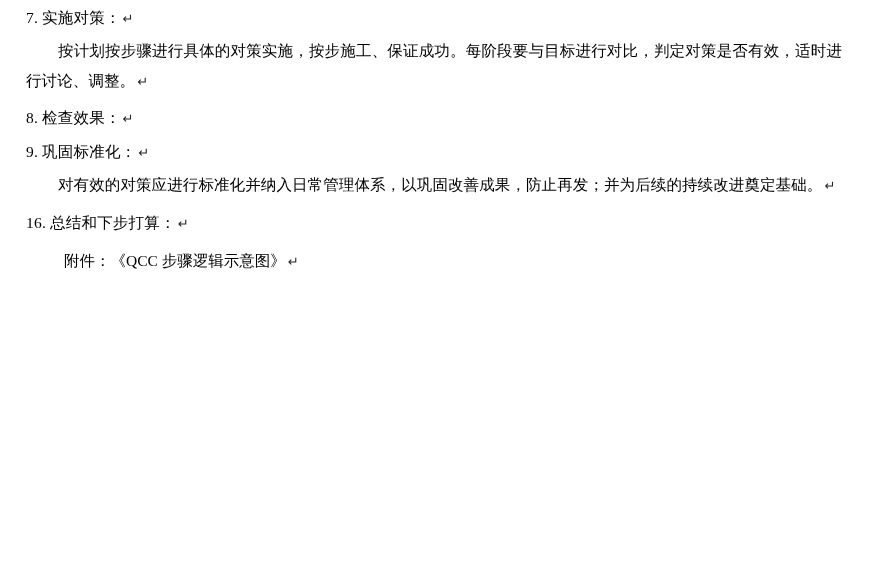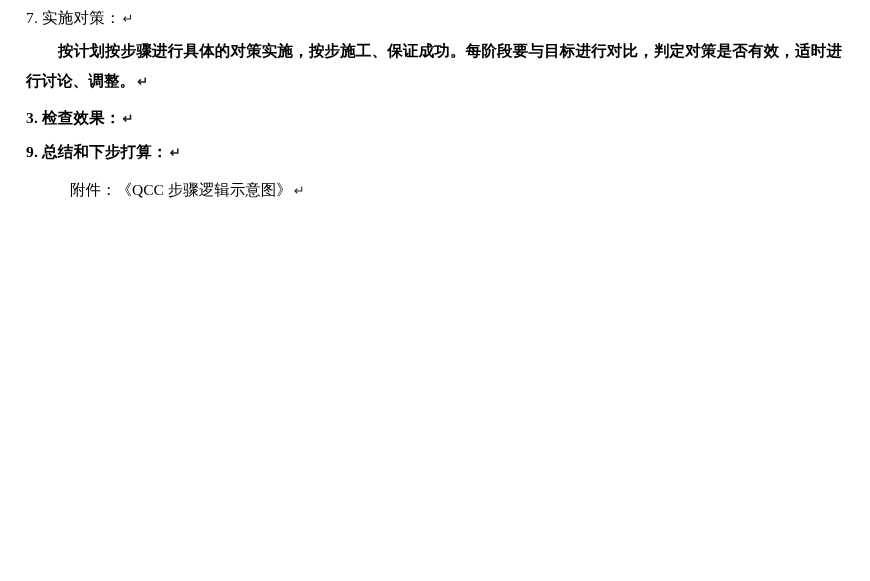--- a/index.html
+++ b/index.html
@@ -42,41 +42,45 @@
   .pilcrow {
     font-family: "Liberation Sans", sans-serif;
     font-size: 13px;
     color: #222;
     vertical-align: baseline;
     padding-left: 2px;
   }
   .attach {
     font-size: 15.5px;
     line-height: 1.8;
-    margin: 12px;
+    margin: 6px;
     text-indent: 32px;
   }
-  .sp-s { margin-top: 6px; font-weight: bold; }
+  .sp-s { margin-top: 6px; }
   .sp-m { margin-top: 12px; }
 </style>
 </head>
 <body>
 
 <div class="page">
 
   <div class="blk">
     <p class="heading"><span>7. 实施对策：</span><span class="pilcrow">↵</span></p>
     <p class="para indent-1 sp-s"><span>按计划按步骤进行具体的对策实施，按步施工、保证成功。每阶段要与目标进行对比，判定对策是否有效，适时进行讨论、调整。</span><span class="pilcrow">↵</span></p>
   </div>
 
   <div class="blk sp-s">
-    <p class="heading"><span>3. 检查效果：</span><span class="pilcrow">↵</span></p>
+    <p class="heading"><span>8. 检查效果：</span><span class="pilcrow">↵</span></p>
   </div>
 
+  <div class="blk sp-s">
+    <p class="heading"><span>9. 巩固标准化：</span><span class="pilcrow">↵</span></p>
+    <p class="para indent-1 sp-s"><span>对有效的对策应进行标准化并纳入日常管理体系，以巩固改善成果，防止再发；并为后续的持续改进奠定基础。</span><span class="pilcrow">↵</span></p>
+  </div>
 
   <div class="blk sp-s">
-    <p class="heading"><span>9. 总结和下步打算：</span><span class="pilcrow">↵</span></p>
+    <p class="heading"><span>16. 总结和下步打算：</span><span class="pilcrow">↵</span></p>
   </div>
 
 
   <p class="attach sp-m"><span>附件：《QCC 步骤逻辑示意图》</span><span class="pilcrow">↵</span></p>
 
 </div>
 
 </body></html>

